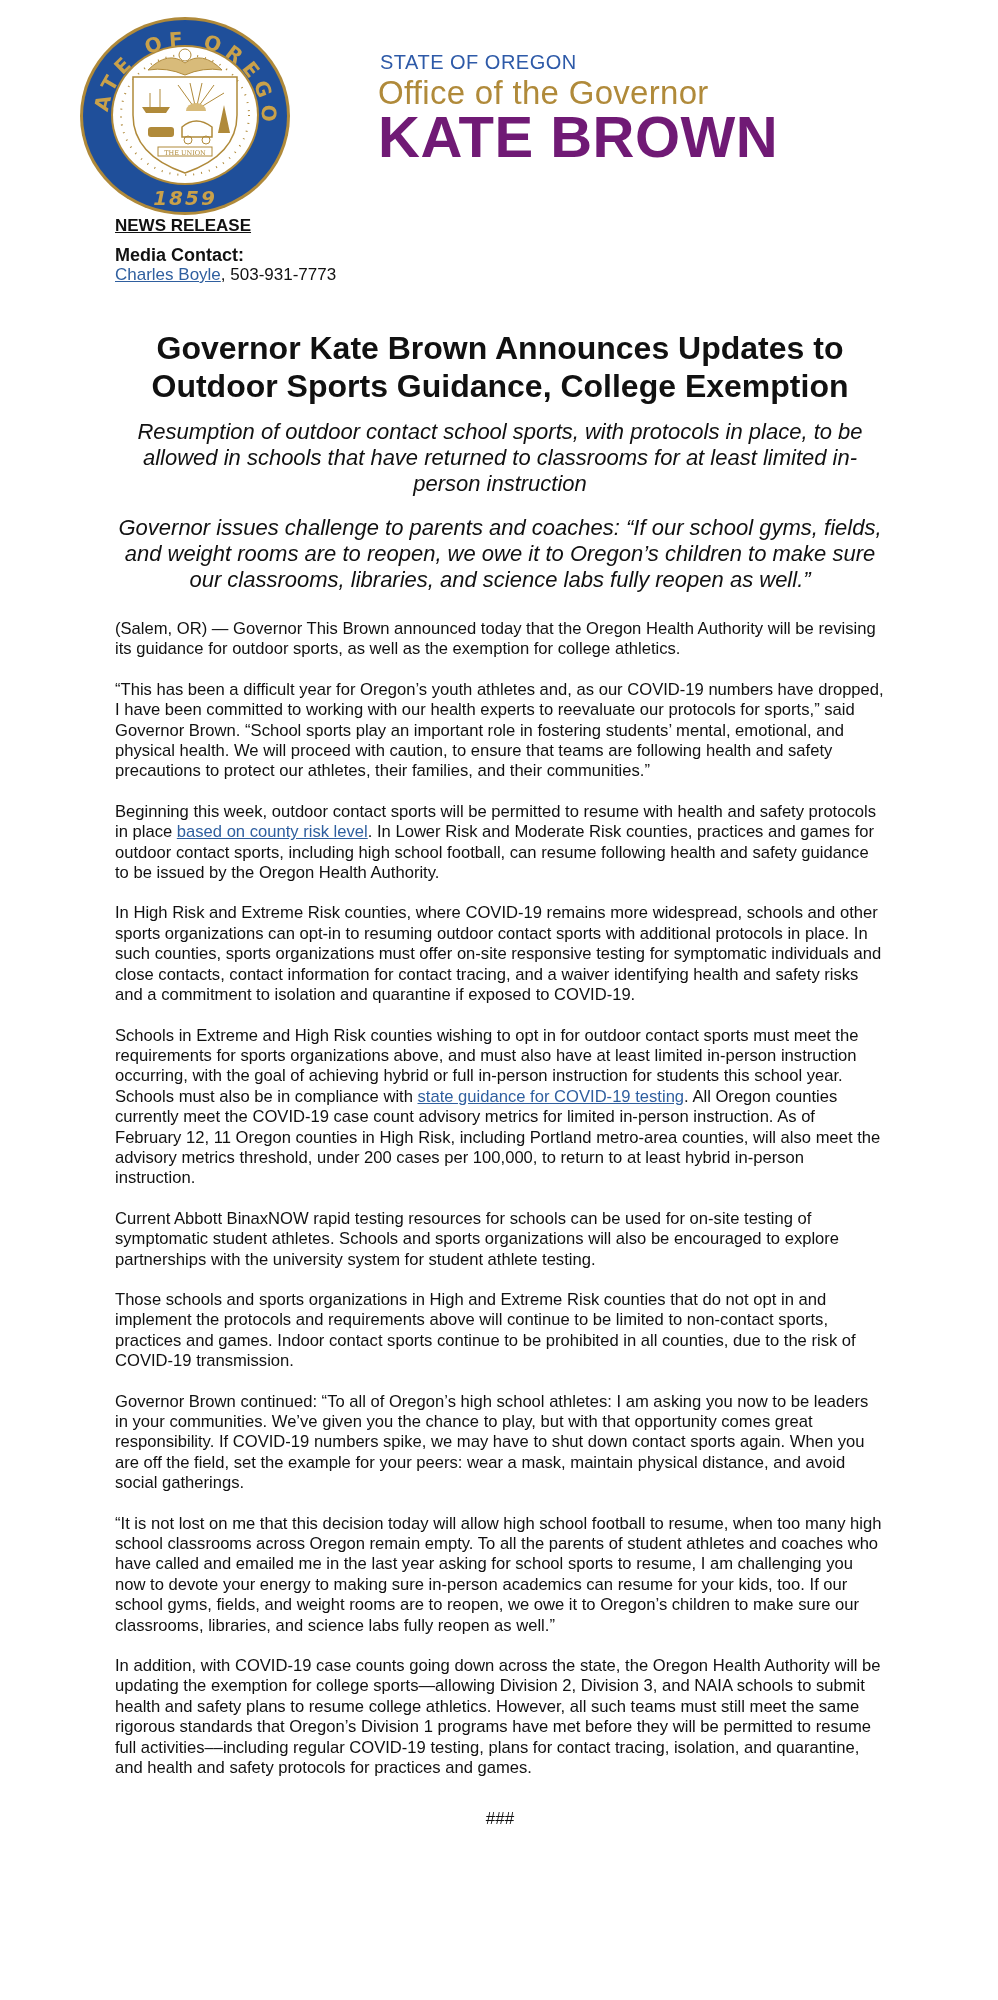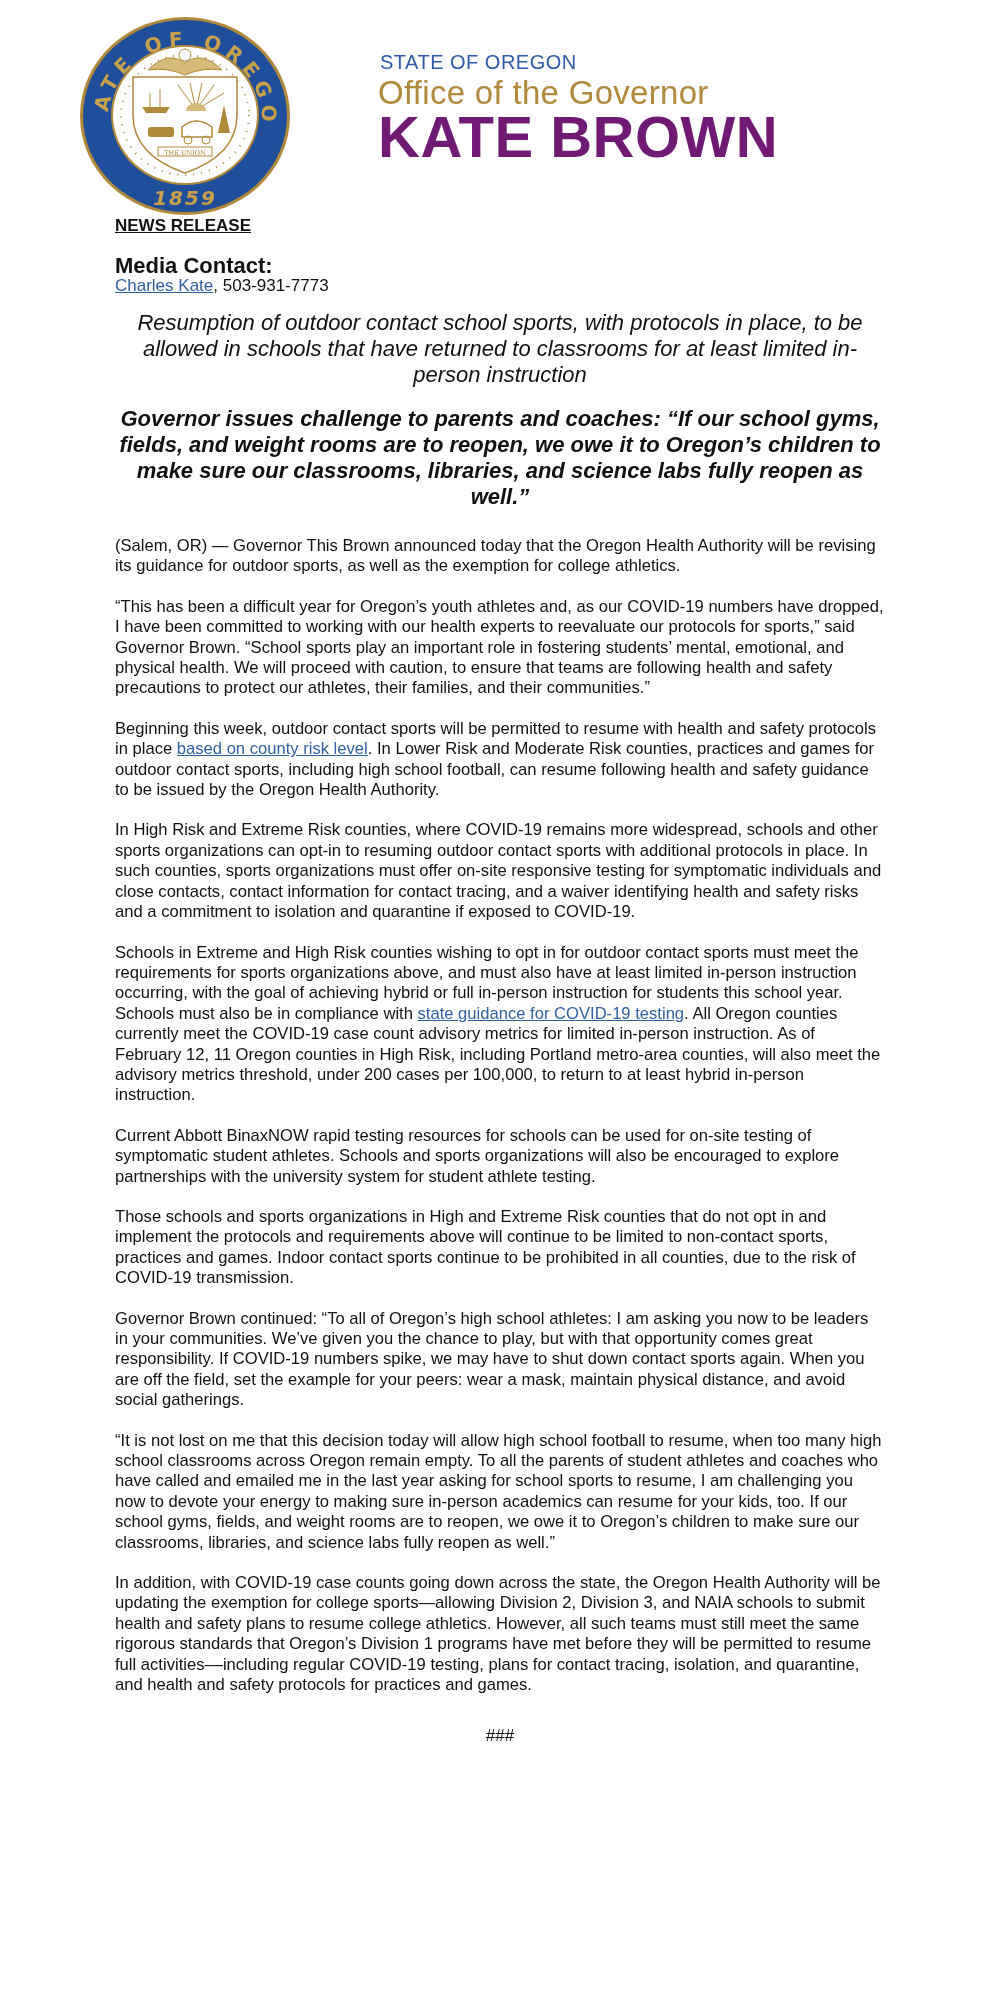--- a/index.html
+++ b/index.html
@@ -10,33 +10,33 @@
   }
   .seal { position: absolute; left: 78px; top: 15px; width: 214px; height: 202px; }
   .logo-text { position: absolute; left: 378px; top: 50px; }
   .logo-state { font-size: 20px; color: #2e5aa8; letter-spacing: 0.5px; line-height: 24px; margin-left: 2px; }
   .logo-office { font-size: 33px; color: #b08a3a; line-height: 38px; letter-spacing: 0.3px; }
   .logo-name { font-size: 58px; color: #701a75; font-weight: bold; line-height: 50px; letter-spacing: 0.5px; }
 
   .content { position: absolute; left: 115px; top: 216px; width: 770px; }
   .label-release { font-size: 17px; font-weight: bold; text-decoration: underline; line-height: 20px; }
   .date { font-size: 17px; font-weight: bold; margin-top: 20px; line-height: 20px; }
-  .contact-label { font-size: 22px; font-weight: bold; margin-top: 20px; line-height: 20px; }
+  .contact-label { font-size: 18px; font-weight: bold; margin-top: 9px; line-height: 20px; }
   .contact-line { font-size: 17px; line-height: 20px; }
   a.link { color: #2f5f9f; text-decoration: underline; }
 
   .headline {
     text-align: center; font-size: 32px; font-weight: bold; line-height: 38px;
     margin-top: 44px; color: #111;
   }
   .subhead {
     text-align: center; font-size: 22px; font-style: italic; line-height: 26px;
     margin-top: 14px; color: #111;
   }
-  .subhead2 { margin-top: 18px; font-weight: bold; }
+  .subhead2 { margin-top: 18px; }
   .body-text { font-size: 16.6px; line-height: 20.4px; margin-top: 20px; color: #111; }
   .body-first { margin-top: 26px; }
   .end-mark { text-align: center; font-size: 17px; margin-top: 30px; }
 </style>
 </head>
 <body>
 
 <div class="seal">
   <svg width="214" height="202" viewBox="0 0 214 202">
     <defs>
@@ -88,23 +88,24 @@
 <div class="logo-text">
   <div class="logo-state">STATE OF OREGON</div>
   <div class="logo-office">Office of the Governor</div>
   <div class="logo-name">KATE BROWN</div>
 </div>
 
 <div class="content">
   <div class="label-release">NEWS RELEASE</div>
   <div class="contact-label">Media Contact:</div>
   <div class="contact-line">
-    <a class="link" href="#">Charles Kate</a><span>, 503-931-7773</span>
+    <a class="link" href="#">Charles Boyle</a><span>, 503-931-7773</span>
   </div>
 
+  <div class="headline">Governor Kate Brown Announces Updates to Outdoor Sports Guidance, College Exemption</div>
   <div class="subhead">Resumption of outdoor contact school sports, with protocols in place, to be allowed in schools that have returned to classrooms for at least limited in-person instruction</div>
   <div class="subhead subhead2">Governor issues challenge to parents and coaches: “If our school gyms, fields, and weight rooms are to reopen, we owe it to Oregon’s children to make sure our classrooms, libraries, and science labs fully reopen as well.”</div>
 
   <p class="body-text body-first">(Salem, OR) — Governor This Brown announced today that the Oregon Health Authority will be revising its guidance for outdoor sports, as well as the exemption for college athletics.</p>
   <p class="body-text">“This has been a difficult year for Oregon’s youth athletes and, as our COVID-19 numbers have dropped, I have been committed to working with our health experts to reevaluate our protocols for sports,” said Governor Brown. “School sports play an important role in fostering students’ mental, emotional, and physical health. We will proceed with caution, to ensure that teams are following health and safety precautions to protect our athletes, their families, and their communities.”</p>
   <p class="body-text"><span>Beginning this week, outdoor contact sports will be permitted to resume with health and safety protocols in place </span><a class="link" href="#">based on county risk level</a><span>. In Lower Risk and Moderate Risk counties, practices and games for outdoor contact sports, including high school football, can resume following health and safety guidance to be issued by the Oregon Health Authority.</span></p>
   <p class="body-text">In High Risk and Extreme Risk counties, where COVID-19 remains more widespread, schools and other sports organizations can opt-in to resuming outdoor contact sports with additional protocols in place. In such counties, sports organizations must offer on-site responsive testing for symptomatic individuals and close contacts, contact information for contact tracing, and a waiver identifying health and safety risks and a commitment to isolation and quarantine if exposed to COVID-19.</p>
   <p class="body-text"><span>Schools in Extreme and High Risk counties wishing to opt in for outdoor contact sports must meet the requirements for sports organizations above, and must also have at least limited in-person instruction occurring, with the goal of achieving hybrid or full in-person instruction for students this school year. Schools must also be in compliance with </span><a class="link" href="#">state guidance for COVID-19 testing</a><span>. All Oregon counties currently meet the COVID-19 case count advisory metrics for limited in-person instruction. As of February 12, 11 Oregon counties in High Risk, including Portland metro-area counties, will also meet the advisory metrics threshold, under 200 cases per 100,000, to return to at least hybrid in-person instruction.</span></p>
   <p class="body-text">Current Abbott BinaxNOW rapid testing resources for schools can be used for on-site testing of symptomatic student athletes. Schools and sports organizations will also be encouraged to explore partnerships with the university system for student athlete testing.</p>
   <p class="body-text">Those schools and sports organizations in High and Extreme Risk counties that do not opt in and implement the protocols and requirements above will continue to be limited to non-contact sports, practices and games. Indoor contact sports continue to be prohibited in all counties, due to the risk of COVID-19 transmission.</p>

